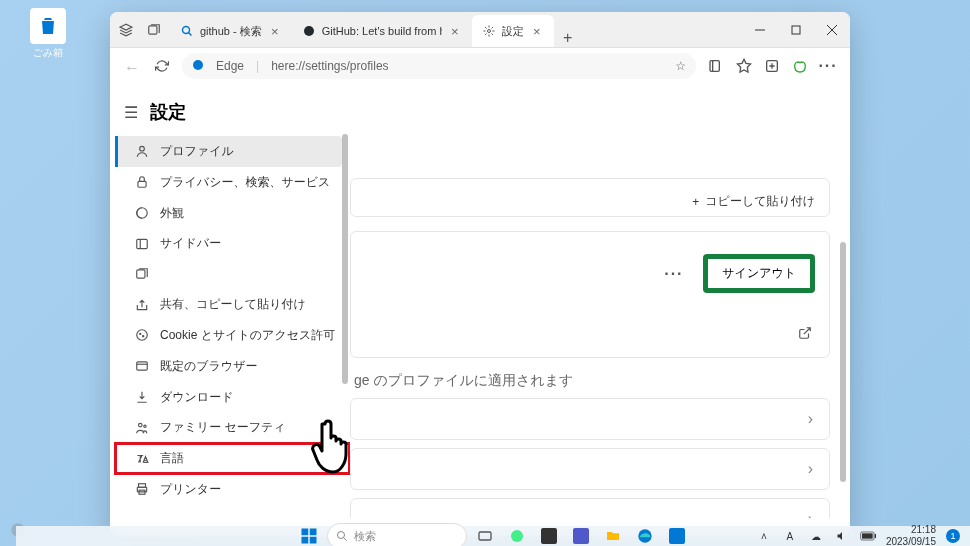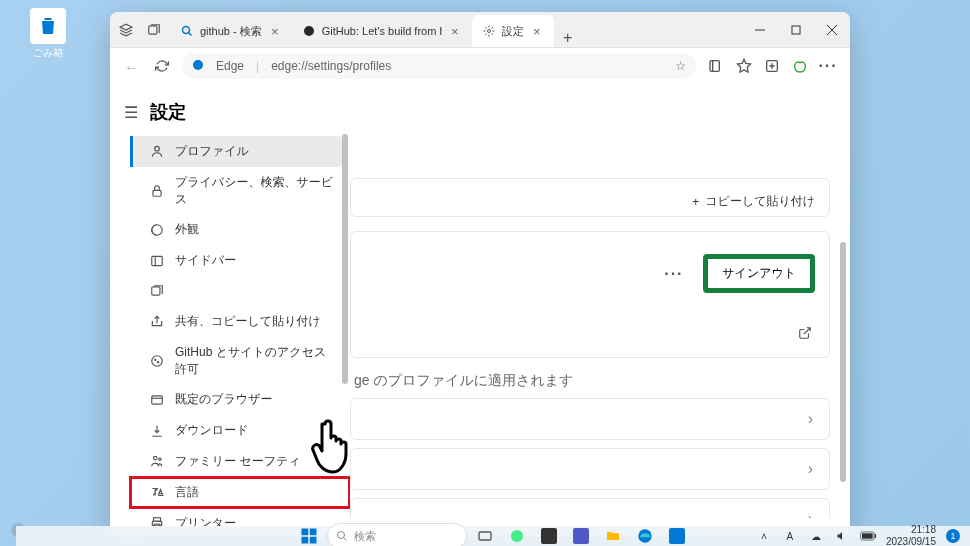--- a/index.html
+++ b/index.html
@@ -32,21 +32,21 @@
   .url-box .url-text { color: #666; }
   .ab-right { display: flex; gap: 8px; align-items: center; }
   
   .content { flex: 1; display: flex; overflow: hidden; position: relative; }
   
   .sidebar { width: 240px; background: #fff; padding: 10px 0; overflow-y: auto; position: relative; }
   .sidebar-header { display: flex; align-items: center; gap: 12px; padding: 6px 14px 12px; }
   .sidebar-header h1 { font-size: 18px; font-weight: 600; }
   .hamburger { font-size: 16px; color: #555; cursor: pointer; }
   
-  .sidebar-items { padding-left: 20px; }
+  .sidebar-items { padding-left: 5px; }
   .sidebar-item { display: flex; align-items: center; gap: 10px; padding: 7px 12px 7px 16px; font-size: 12px; color: #333; cursor: pointer; border-left: 3px solid transparent; }
   .sidebar-item.active { background: #eaeaea; border-left-color: #0078d4; border-radius: 0 4px 4px 0; margin-right: 8px; }
   .sidebar-item .si-icon { width: 16px; height: 16px; flex-shrink: 0; display: flex; align-items: center; justify-content: center; color: #555; }
   .sidebar-item .si-label { line-height: 1.4; }
   .sidebar-item.highlighted { outline: 3px solid #e01020; outline-offset: -2px; }
   
   .sidebar-scrollbar { position: absolute; right: 2px; top: 50px; width: 6px; height: 250px; background: #c0c0c0; border-radius: 3px; }
   
   .main { flex: 1; background: #fff; padding: 16px 20px 0 0; position: relative; overflow: hidden; }
   .main-inner { position: relative; height: 100%; }
@@ -169,21 +169,21 @@
           <path d="M23 4v6h-6M1 20v-6h6"></path>
           <path d="M3.5 9a9 9 0 0114.8-3L23 10M1 14l4.7 4a9 9 0 0014.8-3"></path>
         </svg>
       </div>
     <div class="url-box">
       <span><svg width="12" height="12" viewBox="0 0 24 24">
             <circle cx="12" cy="12" r="10" fill="#0078d4"></circle>
           </svg></span>
       <span>Edge</span>
       <span style="color:#ccc">|</span>
-      <span class="url-text">edge://settings/profiles</span>
+      <span class="url-text">here://settings/profiles</span>
       <span style="margin-left:auto">☆</span>
     </div>
     <div class="ab-right">
       <div class="ab-icon">
           <svg width="16" height="16" viewBox="0 0 24 24" fill="none" stroke="#555" stroke-width="2">
             <rect x="3" y="4" width="14" height="16" rx="2"></rect>
             <path d="M7 4v16"></path>
           </svg>
         </div>
       <div class="ab-icon">
@@ -267,21 +267,21 @@
             <span class="si-label">共有、コピーして貼り付け</span>
           </div>
           <div class="sidebar-item">
             <span class="si-icon">
               <svg width="14" height="14" viewBox="0 0 24 24" fill="none" stroke="currentColor" stroke-width="2">
                 <circle cx="12" cy="12" r="9"></circle>
                 <circle cx="9" cy="10" r="1" fill="currentColor"></circle>
                 <circle cx="14" cy="14" r="1" fill="currentColor"></circle>
               </svg>
             </span>
-            <span class="si-label">GitHub とサイトのアクセス許可</span>
+            <span class="si-label">Cookie とサイトのアクセス許可</span>
           </div>
           <div class="sidebar-item">
             <span class="si-icon">
               <svg width="14" height="14" viewBox="0 0 24 24" fill="none" stroke="currentColor" stroke-width="2">
                 <rect x="3" y="5" width="18" height="14" rx="2"></rect>
                 <line x1="3" y1="9" x2="21" y2="9"></line>
               </svg>
             </span>
             <span class="si-label">既定のブラウザー</span>
           </div>

